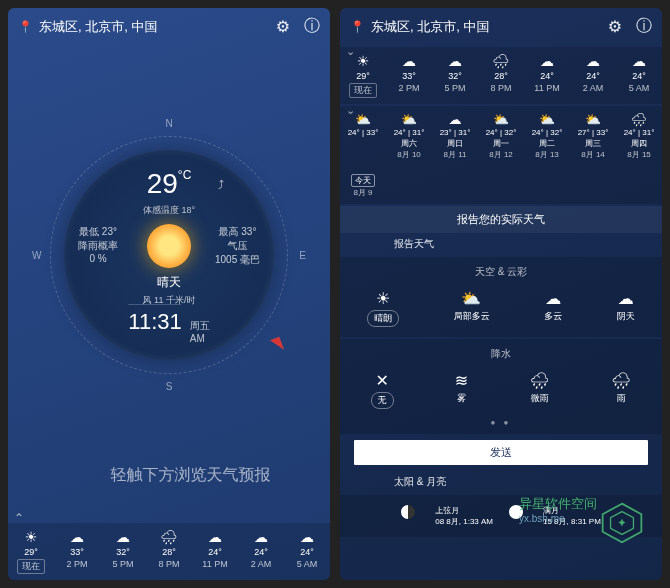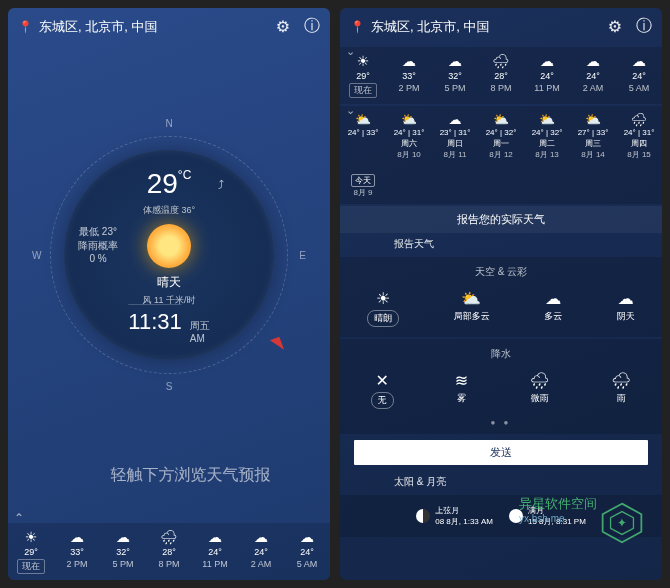--- a/index.html
+++ b/index.html
@@ -218,21 +218,21 @@
     }
     
     .moon-row { 
       display: flex; 
       justify-content: center; 
       gap: 16px; 
       font-size: 8px; 
       padding: 6px 0;
       align-items: center;
     }
-    .moon-item { display: flex; align-items: center; gap: 5px; }
+    .moon-item { display: flex; align-items: flex-start; gap: 20px; }
     .moon-item .phase { width: 14px; height: 14px; border-radius: 50%; }
     .moon-item .phase.half { background: linear-gradient(90deg, #fff 50%, #333 50%); }
     .moon-item .phase.full { background: #fff; }
     .moon-item .text { display: flex; flex-direction: column; }
     
     .watermark-logo {
       position: absolute;
       bottom: 35px;
       right: 18px;
       width: 44px;
@@ -266,28 +266,33 @@
       <span class="cardinal n">N</span>
       <span class="cardinal s">S</span>
       <span class="cardinal e">E</span>
       <span class="cardinal w">W</span>
 
       <div class="temp-main">
         <span>29</span><span class="unit">°C</span>
       </div>
       <span class="share-icon">⤴</span>
       <div class="feels">
-        <span>体感温度</span> <span>36°</span>
+        <span>体感温度</span> <span>18°</span>
       </div>
 
       <div class="compass-row">
         <div class="col">
           <div><span>最低</span> <span>23°</span></div>
           <div>降雨概率</div>
           <div>0 %</div>
+        </div>
+        <div class="col">
+          <div><span>最高</span> <span>33°</span></div>
+          <div>气压</div>
+          <div>1005 毫巴</div>
         </div>
       </div>
 
       <div class="sun-icon"></div>
       <div class="condition">晴天</div>
       <div class="wind">风 11 千米/时</div>
 
       <div class="time-row">
         <span class="time">11:31</span>
         <span class="day">

